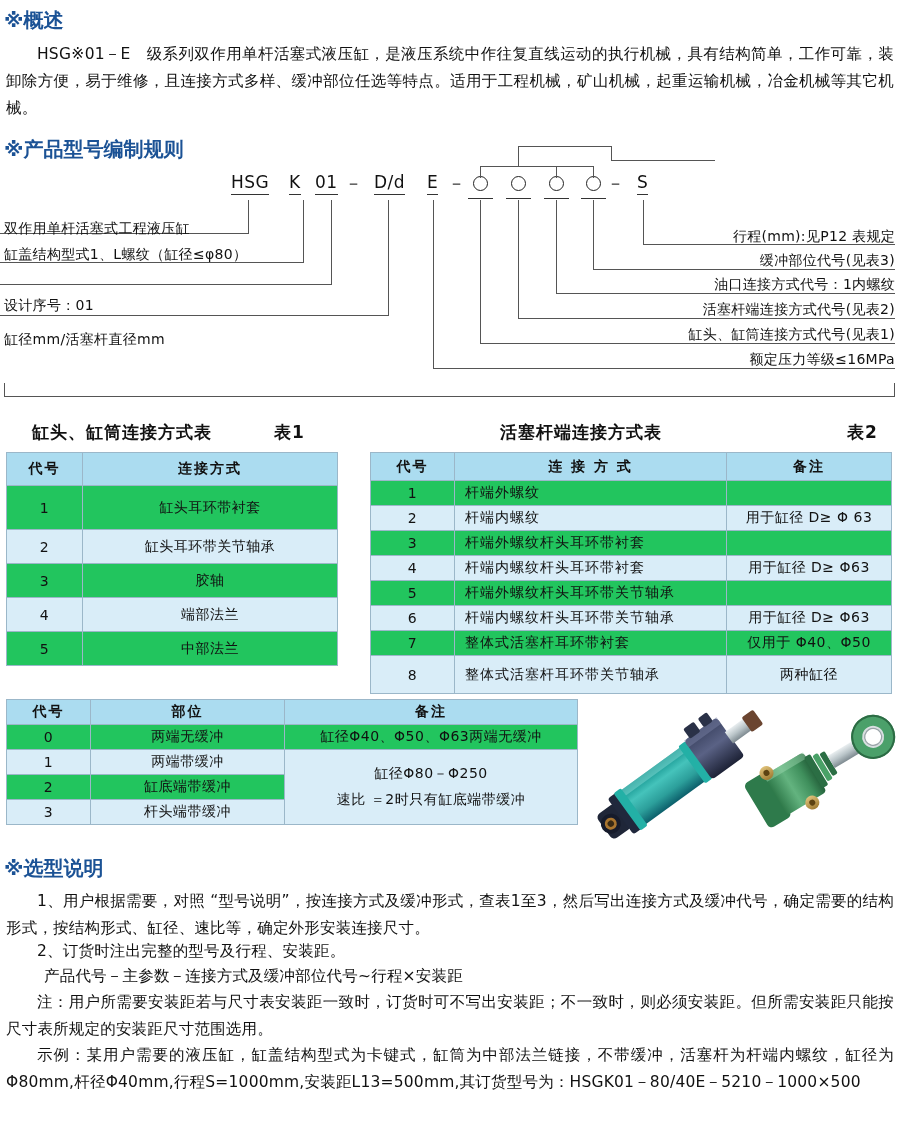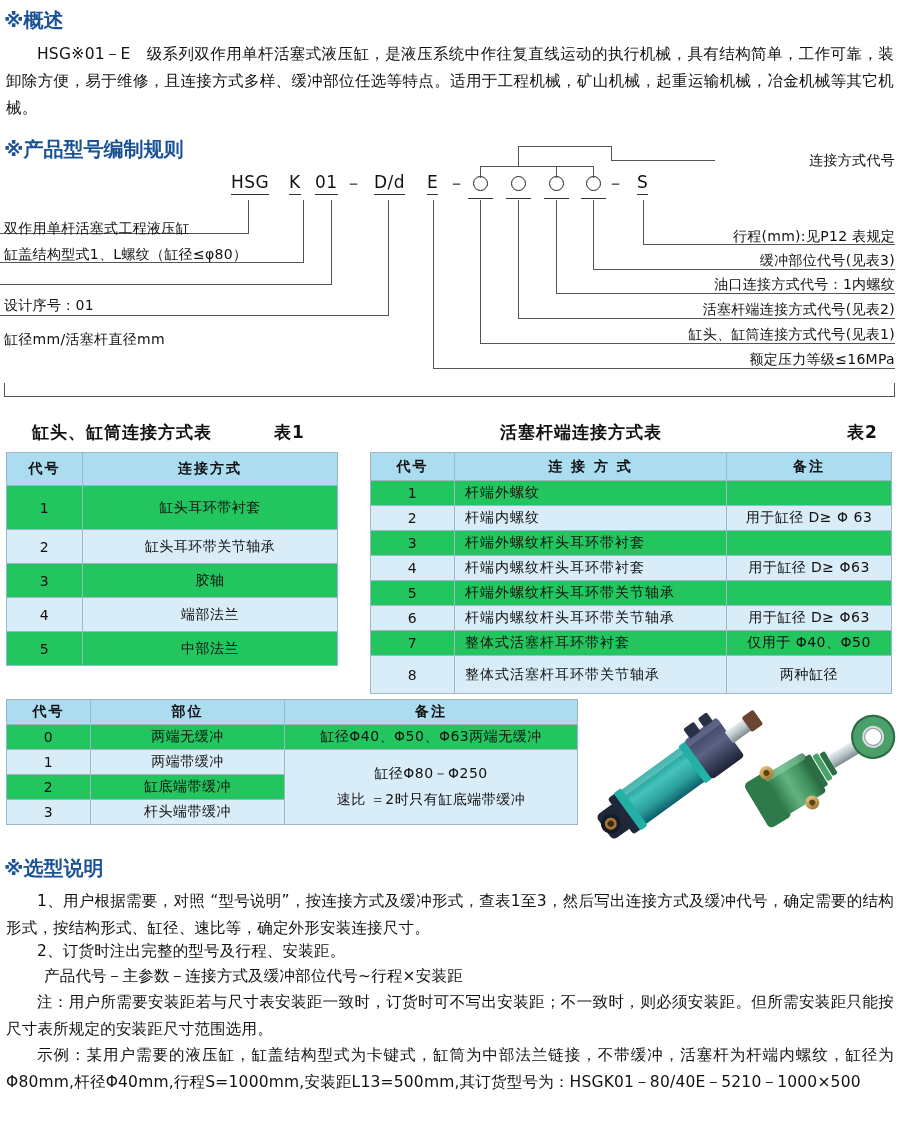--- a/index.html
+++ b/index.html
@@ -191,21 +191,20 @@
   <div class="lead v" style="left:480px; top:200px; height:143px;"></div>
   <div class="lead h" style="left:480px; top:343px; width:415px;"></div>
 
   <div class="lead v" style="left:433px; top:200px; height:168px;"></div>
   <div class="lead h" style="left:433px; top:368px; width:462px;"></div>
 
   <div class="lead v" style="left:4px; top:383px; height:14px;"></div>
   <div class="lead h" style="left:4px; top:396px; width:891px;"></div>
   <div class="lead v" style="left:894px; top:383px; height:14px;"></div>
 
-  <div class="lbl-right" style="left:595px; top:152px; width:300px;">连接方式代号</div>
   <div class="lbl-right" style="left:545px; top:228px; width:350px;">行程(mm):见P12 表规定</div>
   <div class="lbl-right" style="left:545px; top:252px; width:350px;">缓冲部位代号(见表3)</div>
   <div class="lbl-right" style="left:525px; top:276px; width:370px;">油口连接方式代号：1内螺纹</div>
   <div class="lbl-right" style="left:505px; top:301px; width:390px;">活塞杆端连接方式代号(见表2)</div>
   <div class="lbl-right" style="left:505px; top:326px; width:390px;">缸头、缸筒连接方式代号(见表1)</div>
   <div class="lbl-right" style="left:545px; top:351px; width:350px;">额定压力等级≤16MPa</div>
 
   <div class="tbl-title" style="left:32px; top:421px;">缸头、缸筒连接方式表</div>
   <div class="tbl-title" style="left:274px; top:421px;">表1</div>
 

